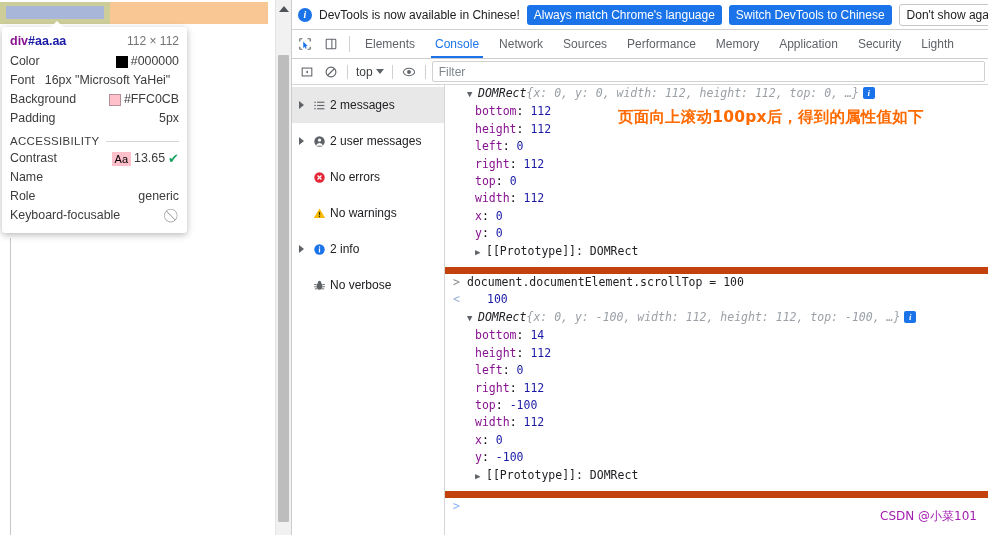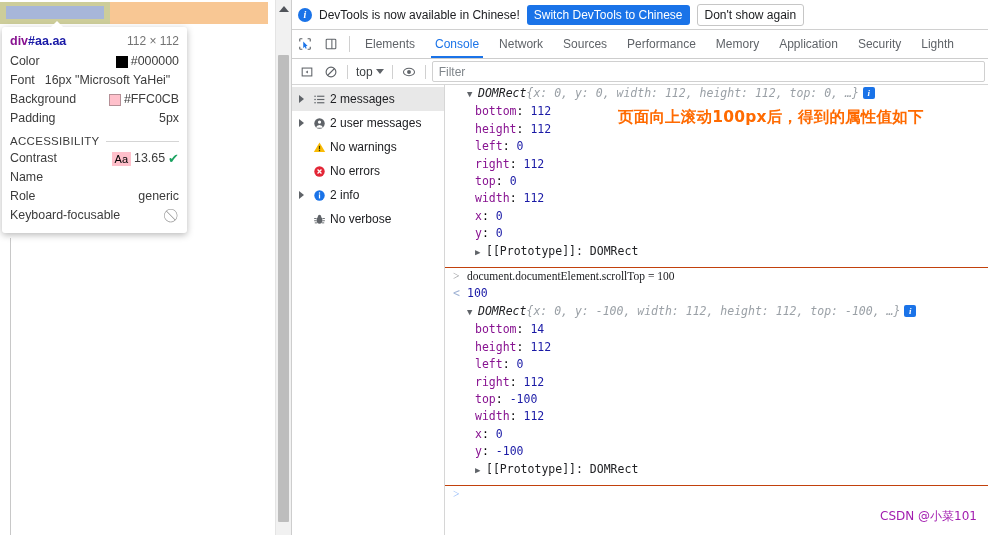--- a/index.html
+++ b/index.html
@@ -191,60 +191,60 @@
 
   #console-sidebar {
     width: 152px; min-width:152px;
     border-right: 1px solid #d6d6d6;
     background:#ffffff;
     padding-top: 2px;
     font-size: 12px; color:#202124;
     overflow:hidden;
   }
   .side-item {
-    height: 24px; display:flex; align-items:center; gap:0; cursor:pointer;
+    height: 36px; display:flex; align-items:center; gap:0; cursor:pointer;
     padding-left: 2px;
   }
   .side-item.selected { background:#e8e8e8; }
   .side-arrow {
     width: 14px; display:flex; align-items:center; justify-content:center; flex:none;
   }
   .side-arrow i {
     width:0;height:0;border-top:4px solid transparent;border-bottom:4px solid transparent;border-left:5px solid #5f6368;
     display:block;
   }
   .side-ico { width: 22px; display:flex; align-items:center; justify-content:center; flex:none;}
   .side-lbl { white-space:nowrap; }
 
   #console-output {
     flex:1; position:relative; overflow:hidden;
     font-family: "DejaVu Sans Mono", monospace;
     font-size: 11.5px;
     background:#ffffff;
   }
   .c-row { line-height: 17.4px; padding-left: 8px; white-space: nowrap; position:relative;}
-  .c-row.sep-top { border-top: 1px solid #c2410c; font-family: Liberation Serif, serif; }
+  .c-row.sep-top { border-top: 7px solid #c2410c; }
   .c-marker { display:inline-block; width: 14px; color:#9aa0a6; }
   .c-marker.in { color:#8f9094; }
   .c-marker.out { color:#9fb2d4; }
   .disc { display:inline-block; width: 11px; color:#5f6368; font-size:9px; }
   .obj-name { color:#202124; font-style: italic; }
   .obj-body { color:#9aa0a6; font-style: italic; }
   .num { color:#1a1aa6; }
   .prop-key { color:#881391;margin-top:12px; }
   .proto-key { color:#202124; }
   .indent1 { padding-left: 30px; }
   .badge-i {
     display:inline-block; width:12px; height:12px; border-radius:2px;
     background:#1a73e8; color:#fff; font-size:9px; font-weight:bold; font-style:italic;
     text-align:center; line-height:12px; vertical-align:1px; margin-left:4px;
     font-family:"Liberation Serif", serif;
   }
   .echo-code { color:#202124; }
-  .result-val { color:#1a1aa6; }
+  .result-val { color:#1a1aa6;margin-left:20px; }
 
   #cn-annotation {
     position:absolute; left: 173px; top: 22px;
     color:#ff6a00; font-weight: bold;
     font-family: "DejaVu Sans", sans-serif;
     font-size: 15.5px; white-space:nowrap;
     letter-spacing: .2px;
   }
 
   #watermark {
@@ -335,20 +335,21 @@
   <div id="page-scrollbar">
     <div class="sb-up"></div>
     <div class="sb-thumb"></div>
   </div>
 
   <div id="devtools">
 
     <div id="notif-bar">
       <span class="info-circle">i</span>
       <span id="notif-text">DevTools is now available in Chinese!</span>
+      <button class="btn-blue">Always match Chrome's language</button>
       <button class="btn-blue">Switch DevTools to Chinese</button>
       <button class="btn-plain">Don't show again</button>
     </div>
 
     <div id="tabbar">
       <div class="tb-icon-btn">
         <svg width="14" height="14" viewBox="0 0 16 16">
           <path d="M2 2h3M2 2v3M14 2h-3M14 2v3M2 14h3M2 14v-3M14 14h-3M14 14v-3" stroke="#5f6368" stroke-width="1.3" fill="none"></path>
           <path d="M6 5l5 5.2-2.1.3 1.1 2.3-1.2.6-1.1-2.3L6 12.8z" fill="#1a73e8"></path>
         </svg>
@@ -433,37 +434,37 @@
               <path d="M3.6 13.2a4.6 4.6 0 0 1 8.8 0z" fill="#fff"></path>
             </svg>
           </span>
           <span class="side-lbl">2 user messages</span>
         </div>
 
         <div class="side-item">
           <span class="side-arrow"></span>
           <span class="side-ico">
             <svg width="13" height="13" viewBox="0 0 16 16">
+              <circle cx="8" cy="8" r="6.4" fill="#e32636"></circle>
+              <path d="M5.6 5.6l4.8 4.8M10.4 5.6l-4.8 4.8" stroke="#fff" stroke-width="1.6"></path>
+            </svg>
+          </span>
+          <span class="side-lbl">No errors</span>
+        </div>
+
+        <div class="side-item">
+          <span class="side-arrow"></span>
+          <span class="side-ico">
+            <svg width="13" height="13" viewBox="0 0 16 16">
               <path d="M8 1.8 15 13.6H1z" fill="#fabb05"></path>
               <rect x="7.25" y="6" width="1.5" height="4.2" fill="#3c3c00"></rect>
               <rect x="7.25" y="11" width="1.5" height="1.5" fill="#3c3c00"></rect>
             </svg>
           </span>
           <span class="side-lbl">No warnings</span>
-        </div>
-
-        <div class="side-item">
-          <span class="side-arrow"></span>
-          <span class="side-ico">
-            <svg width="13" height="13" viewBox="0 0 16 16">
-              <circle cx="8" cy="8" r="6.4" fill="#e32636"></circle>
-              <path d="M5.6 5.6l4.8 4.8M10.4 5.6l-4.8 4.8" stroke="#fff" stroke-width="1.6"></path>
-            </svg>
-          </span>
-          <span class="side-lbl">No errors</span>
         </div>
 
         <div class="side-item">
           <span class="side-arrow">
               <i></i>
             </span>
           <span class="side-ico">
             <svg width="13" height="13" viewBox="0 0 16 16">
               <circle cx="8" cy="8" r="6.4" fill="#1a73e8"></circle>
               <rect x="7.25" y="6.6" width="1.5" height="5" fill="#fff"></rect>

